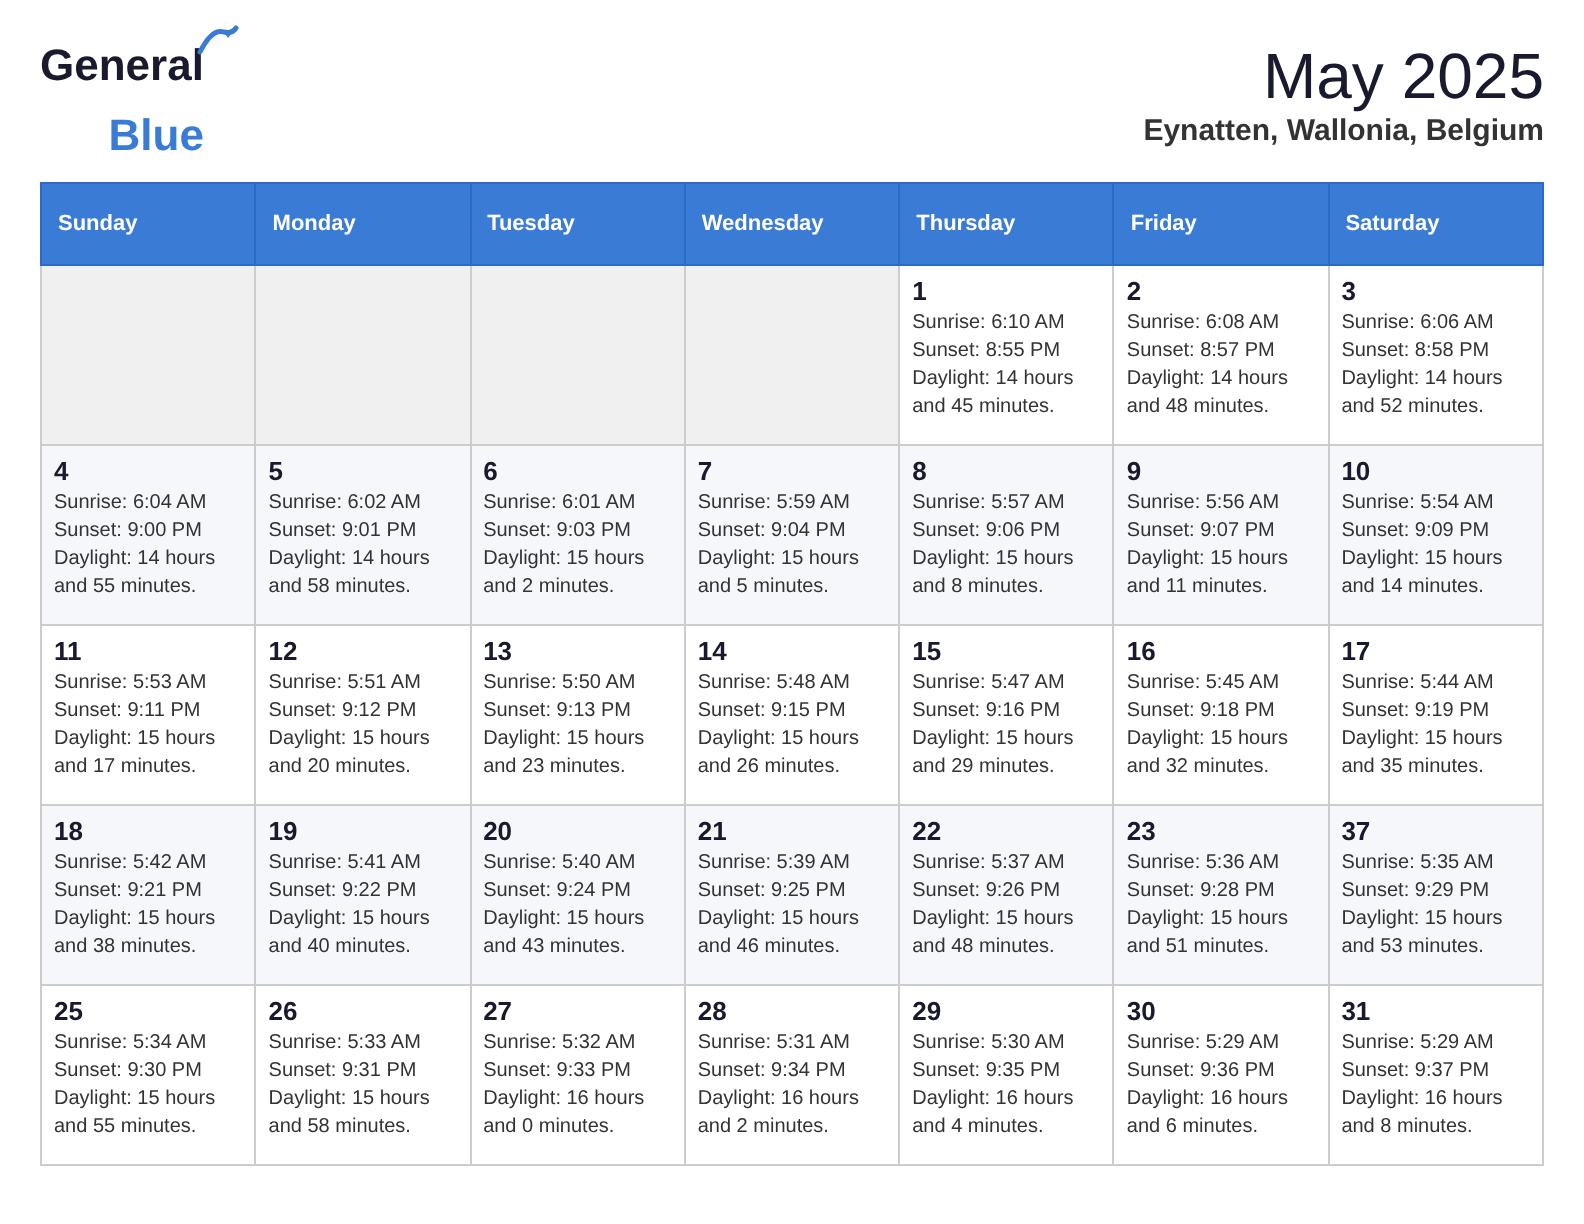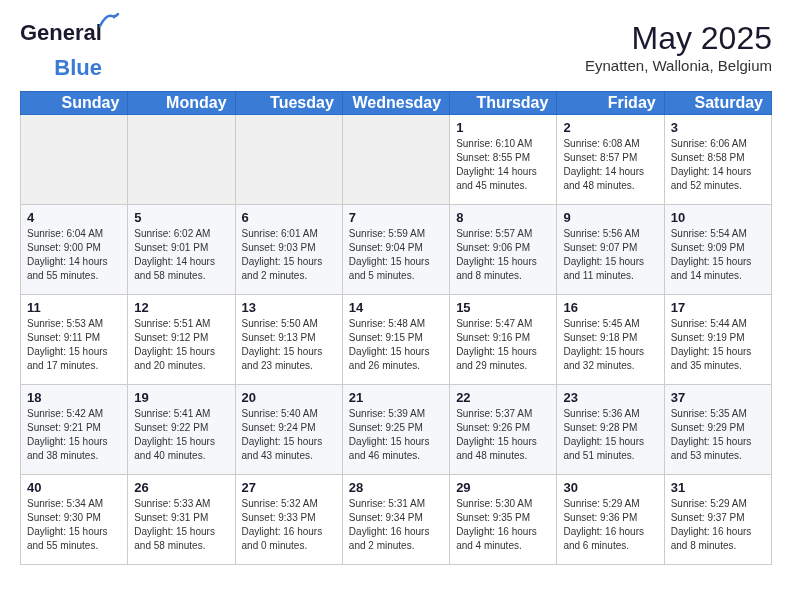--- a/index.html
+++ b/index.html
@@ -26,32 +26,33 @@
       text-align: right;
     }
     .month-year {
       font-size: 32px;
       font-weight: normal;
       color: #1a1a2e;
     }
     .location {
       font-size: 15px;
       color: #333;
+      font-weight: bold;
     }
     table {
       width: 100%;
       border-collapse: collapse;
       table-layout: fixed;
     }
     thead tr th {
       background-color: #3a7bd5;
       color: #fff;
-      text-align: right;
-      padding: 2px 8px;
-      font-size: 16px;
+      text-align: left;
+      padding: 14px 8px;
+      font-size: 11px;
       font-weight: bold;
       border: 1px solid #2a6bc5;
     }
     tbody tr td {
       border: 1px solid #ccc;
       vertical-align: top;
       padding: 5px 6px;
       font-size: 10.5px;
       color: #222;
       height: 90px;
@@ -285,21 +286,21 @@
         <td>
           <div class="day-number">37</div>
           <div class="day-info" style="white-space: pre-line;">Sunrise: 5:35 AM
 Sunset: 9:29 PM
 Daylight: 15 hours
 and 53 minutes.</div>
         </td>
       </tr>
       <tr>
         <td>
-          <div class="day-number">40</div>
+          <div class="day-number">25</div>
           <div class="day-info" style="white-space: pre-line;">Sunrise: 5:34 AM
 Sunset: 9:30 PM
 Daylight: 15 hours
 and 55 minutes.</div>
         </td>
         <td>
           <div class="day-number">26</div>
           <div class="day-info" style="white-space: pre-line;">Sunrise: 5:33 AM
 Sunset: 9:31 PM
 Daylight: 15 hours

